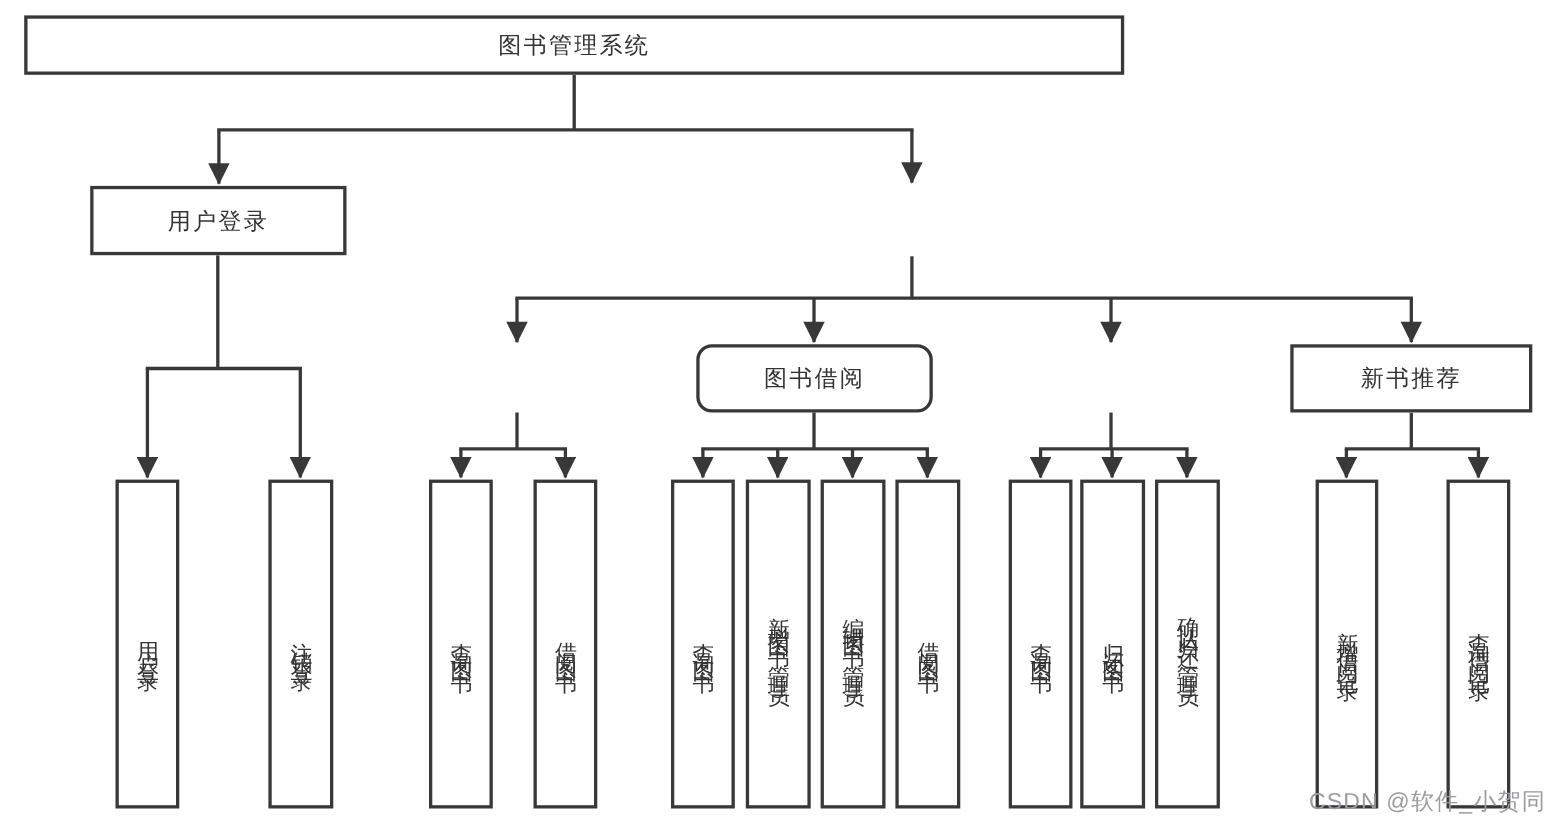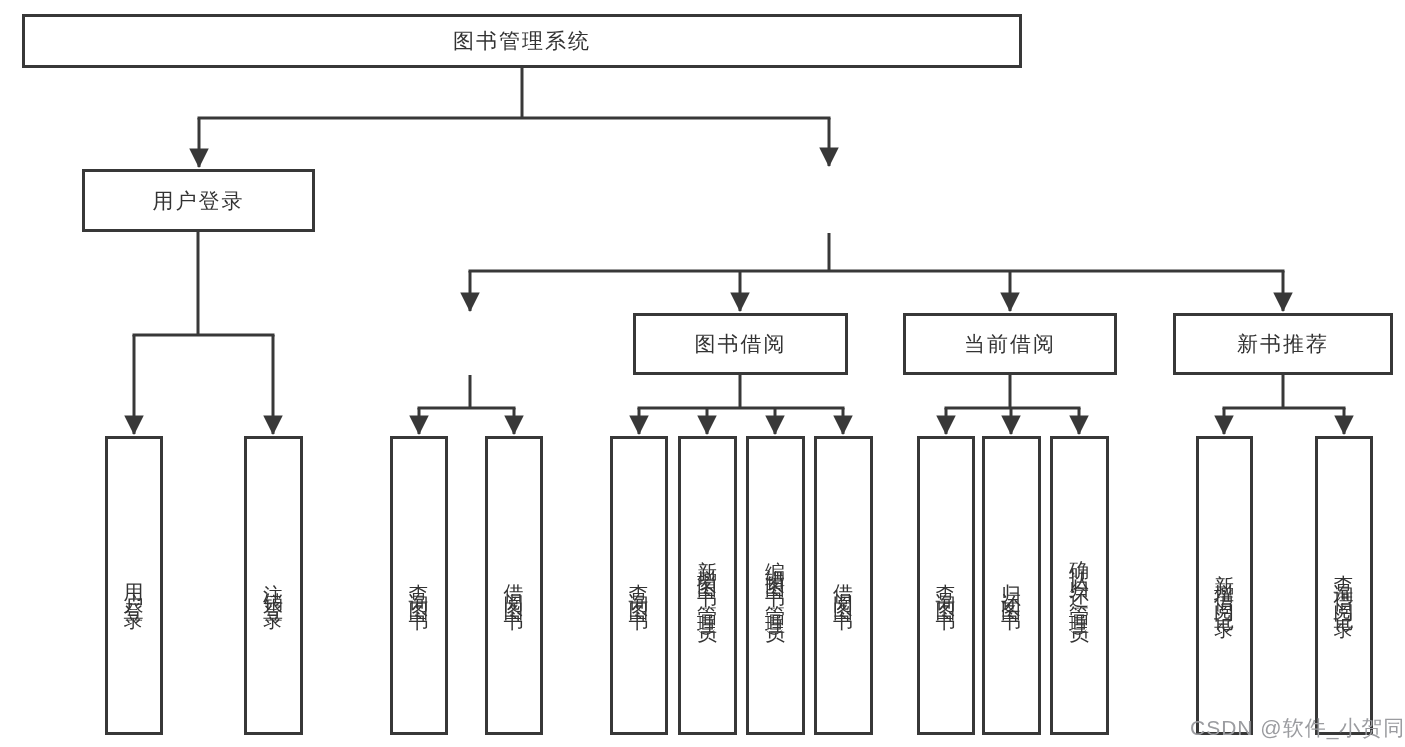--- a/index.html
+++ b/index.html
@@ -113,22 +113,21 @@
       <line x1="1224" y1="408" x2="1344" y2="408" stroke-linecap="square"></line>
       <line x1="1224" y1="408" x2="1224" y2="434" marker-end="url(#arrow)"></line>
       <line x1="1344" y1="408" x2="1344" y2="434" marker-end="url(#arrow)"></line>
     </g>
   </svg>
 
   <div class="node" style="left:22px; top:14px; width:1000px; height:54px;">图书管理系统</div>
 
   <div class="node" style="left:82px; top:169px; width:233px; height:63px;">用户登录</div>
 
-  <div class="node" style="left:633px; top:313px; width:215px; height:62px;">图书借阅</div>
-  <div class="node" style="left:903px; top:313px; width:214px; height:62px;">当前借阅</div>
+  <div class="node" style="left:633px; top:313px; width:215px; height:62px;border-radius:14px;">图书借阅</div>
   <div class="node" style="left:1173px; top:313px; width:220px; height:62px;">新书推荐</div>
 
   <div class="leaf" style="left:105px; width:58px;">
     <span>用户登录</span>
   </div>
   <div class="leaf" style="left:244px; width:59px;">
     <span>注销登录</span>
   </div>
   <div class="leaf" style="left:390px; width:58px;">
     <span>查询图书</span>

